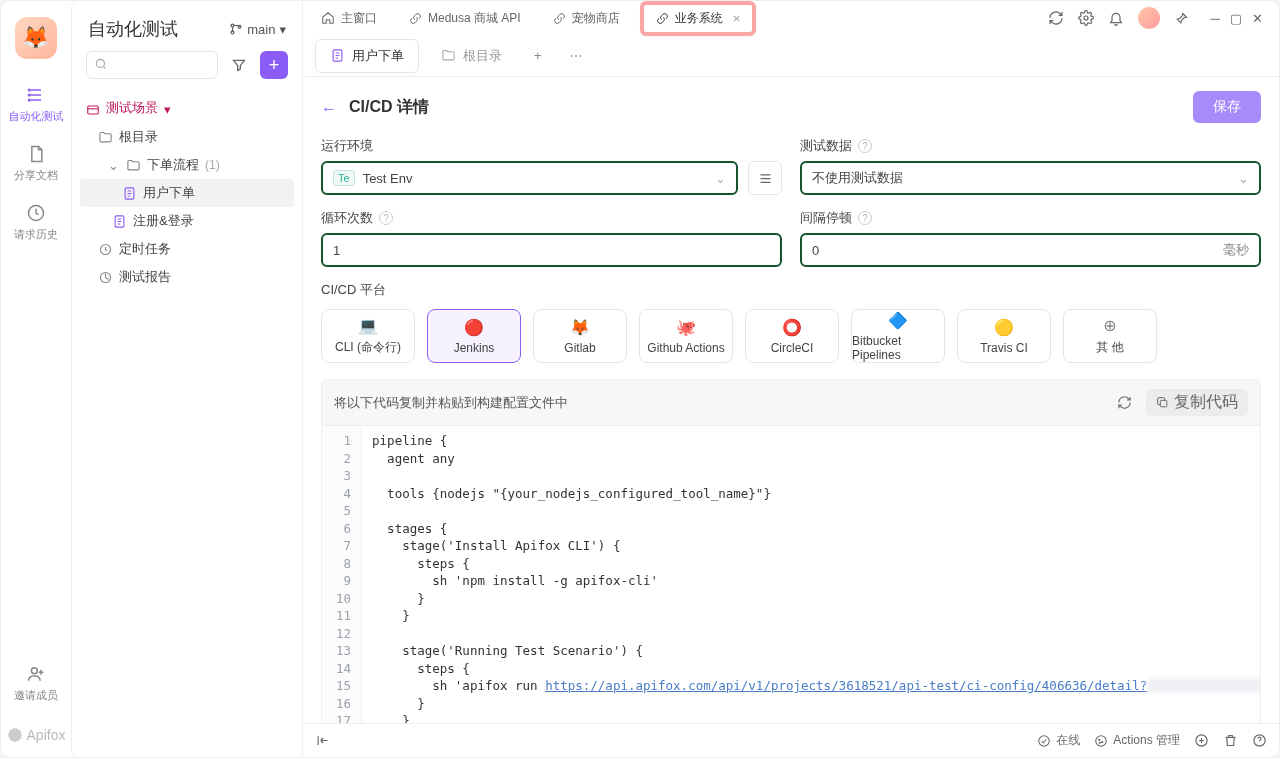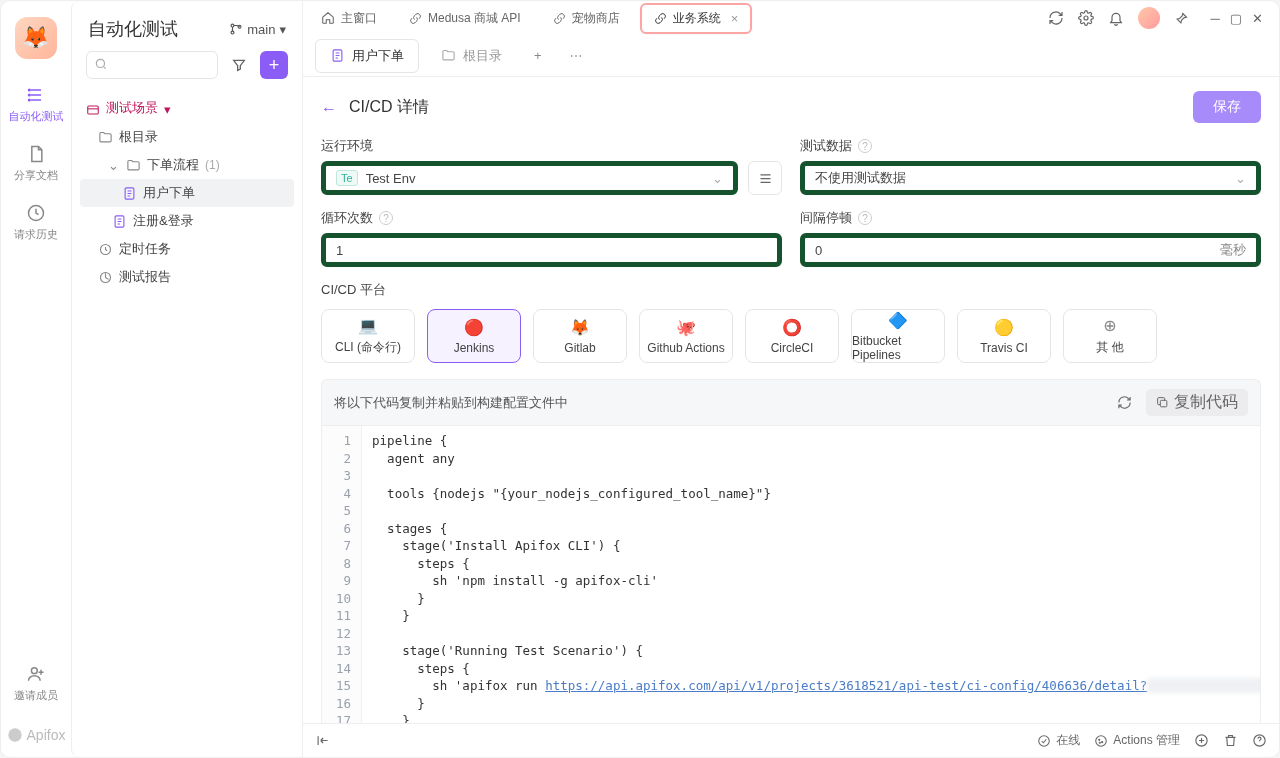--- a/index.html
+++ b/index.html
@@ -36,48 +36,48 @@
   .count { color:#aaa; font-size:12px; }
   .ic-folder { color:#888; }
   .ic-doc { color:#8b5cf6; }
 
   
   .main { flex:1; display:flex; flex-direction:column; min-width:0; }
 
   
   .wintabs { height:34px; display:flex; align-items:center; padding:0 6px; gap:8px; }
   .wtab { display:flex; align-items:center; gap:6px; padding:5px 12px; color:#666; font-size:12px; cursor:pointer; border-radius:6px; }
-  .wtab.active { background:#fff; border:2px solid #fca5a5; color:#333; box-shadow:0 1px 2px rgba(0,0,0,.04); }
+  .wtab.active { background:#fff; border:4px solid #fca5a5; color:#333; box-shadow:0 1px 2px rgba(0,0,0,.04); }
   .wtab .close { font-size:13px; color:#999; margin-left:4px; }
   .wintabs .tspacer { flex:1; }
   .winicons { display:flex; align-items:center; gap:14px; padding-right:10px; color:#666; }
   .avatar { width:22px; height:22px; border-radius:50%; background:linear-gradient(135deg,#ffc9a8,#ff9a9e); display:inline-block; }
   .winctl { display:flex; gap:10px; color:#666; margin-left:8px; }
 
   
   .pagetabs { height:42px; display:flex; align-items:center; padding:0 12px; gap:8px; border-bottom:1px solid #eee; }
   .ptab { display:flex; align-items:center; gap:7px; padding:7px 14px; color:#666; font-size:13px; cursor:pointer; border-radius:6px; }
   .ptab.active { border:1px solid #e5e5e5; color:#333; background:#fff; }
   .ptab .ic-doc { font-size:14px; }
   .ptab-add { padding:6px 10px; color:#888; cursor:pointer; }
 
   
   .subhdr { display:flex; align-items:center; justify-content:space-between; padding:14px 18px; }
   .subhdr .left { display:flex; align-items:center; gap:12px; }
   .back { color:#8b5cf6; cursor:pointer; font-size:16px; }
-  .subtitle { font-size:16px; font-weight:400; }
+  .subtitle { font-size:16px; font-weight:700; }
   .save { background:#a78bfa; color:#fff; padding:7px 20px; border-radius:6px; font-size:14px; cursor:pointer; }
 
   
   .content { flex:1; overflow:auto; padding:0 18px 10px; }
   .row { display:flex; gap:18px; margin-bottom:14px; }
   .field { flex:1; display:flex; flex-direction:column; gap:6px; }
   .field label { font-size:13px; color:#444; display:flex; align-items:center; gap:6px; }
   .help { width:14px; height:14px; border-radius:50%; border:1px solid #ccc; color:#bbb; font-size:10px; display:inline-flex; align-items:center; justify-content:center; }
-  .ctl { height:34px; border:5px solid #14532d; border-radius:6px; display:flex; align-items:center; padding:0 10px; font-size:13px; color:#444; background:#fff; position:relative; }
+  .ctl { height:34px; border:2px solid #14532d; border-radius:6px; display:flex; align-items:center; padding:0 10px; font-size:13px; color:#444; background:#fff; position:relative; }
   .ctl input { border:none; outline:none; flex:1; font-size:13px; color:#444; background:transparent; }
   .ctl .chev { color:#aaa; margin-left:auto; }
   .envtag { font-size:11px; color:#2bb39a; border:1px solid #bde7df; background:#effaf7; padding:1px 4px; border-radius:3px; margin-right:8px; }
   .minibtn { width:34px; height:34px; border:1px solid #e5e5e5; border-radius:6px; display:flex; align-items:center; justify-content:center; color:#666; cursor:pointer; }
   .unit { position:absolute; right:10px; color:#888; }
 
   .platforms { display:flex; gap:12px; margin:10px 0 16px; }
   .pcard { width:94px; height:54px; border:1px solid #e5e5e5; border-radius:8px; display:flex; flex-direction:column; align-items:center; justify-content:center; gap:4px; font-size:12px; color:#444; cursor:pointer; }
   .pcard.sel { border:1.5px solid #8b5cf6; background:#f6f2ff; }
   .pcard .pic { font-size:16px; }

